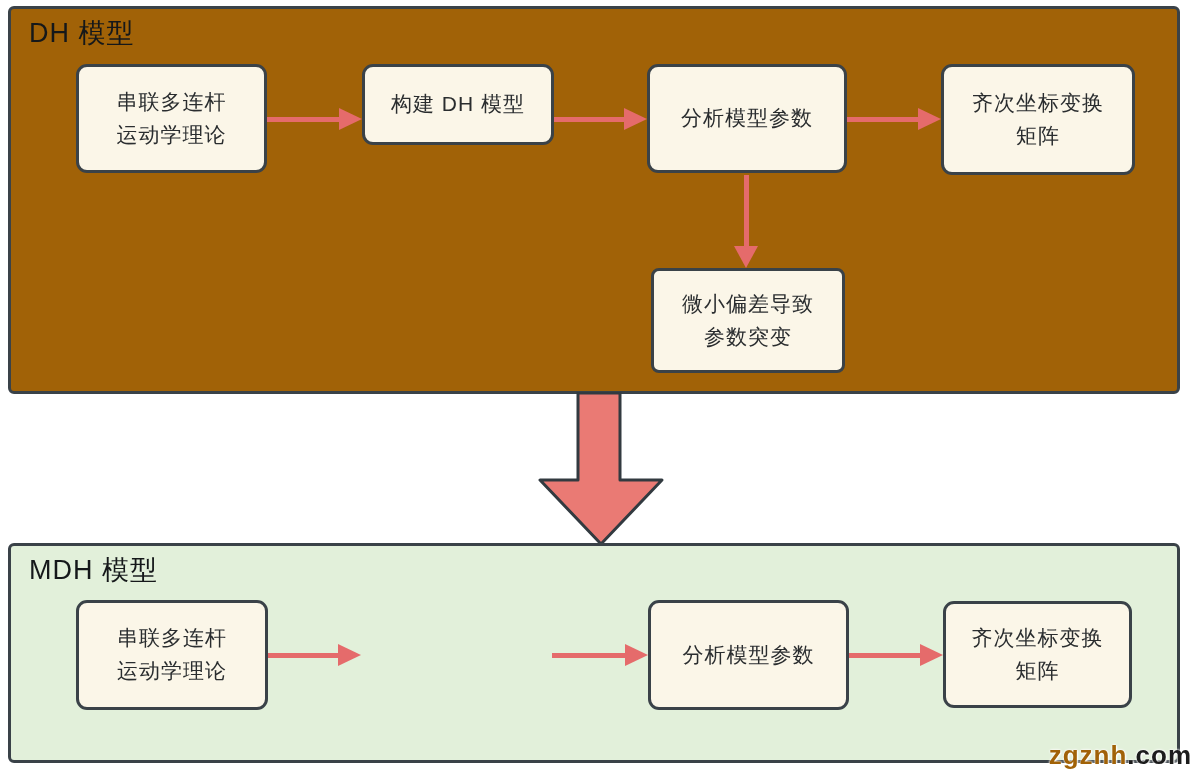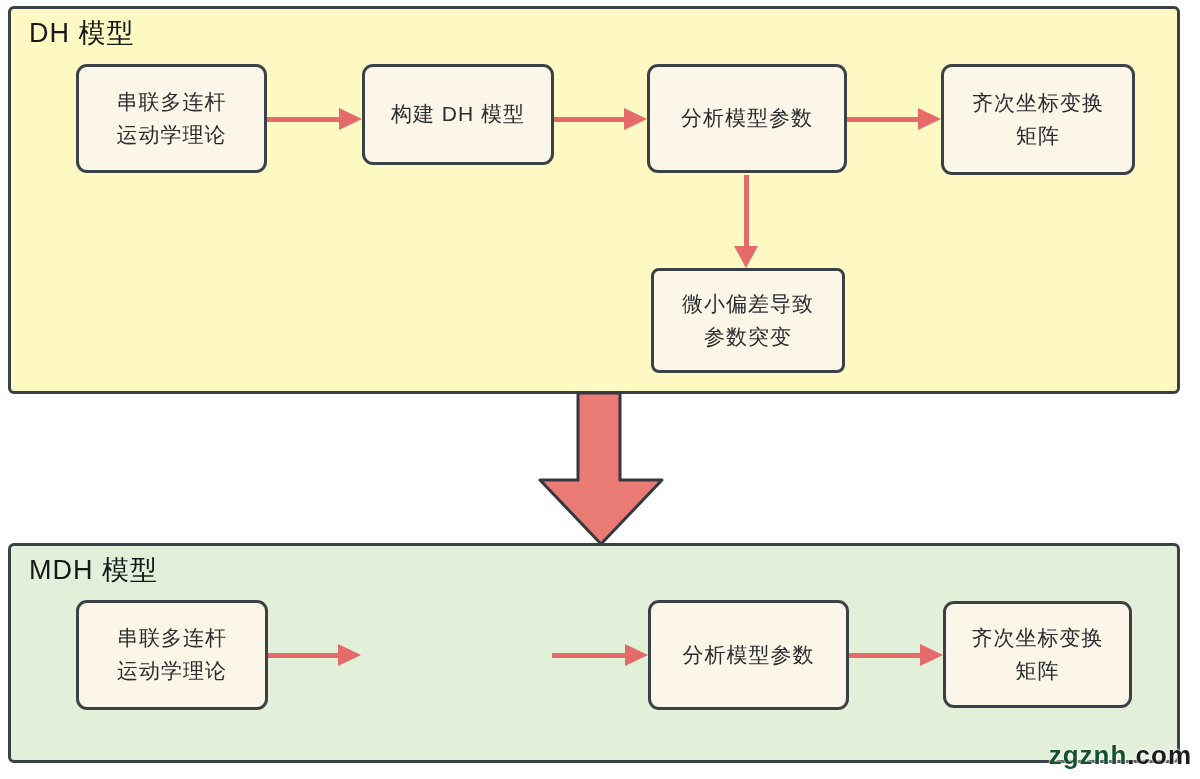--- a/index.html
+++ b/index.html
@@ -19,21 +19,21 @@
     position: absolute;
     left: 8px;
     width: 1172px;
     border: 3px solid #3a4248;
     border-radius: 6px;
     box-sizing: border-box;
   }
   .panel.dh {
     top: 6px;
     height: 388px;
-    background: #fef9c3;
+    background: #a16207;
   }
   .panel.mdh {
     top: 543px;
     height: 220px;
     background: #e2f0da;
   }
   .panel-title {
     position: absolute;
     left: 18px;
     top: 6px;
@@ -97,35 +97,35 @@
   }
   .watermark {
     position: absolute;
     top: 740px;
     right: 8px;
     font-size: 26px;
     font-weight: bold;
     letter-spacing: 1px;
     text-shadow: 0 0 2px #fff, 0 0 3px #fff, 1px 1px 2px #fff;
   }
-  .watermark .brand { color: #14532d; }
+  .watermark .brand { color: #a16207; }
   .watermark .suffix { color: #1c1c1c; text-align: right; }
 </style>
 </head>
 <body>
 
 <div id="stage">
 
   <div class="panel dh">
     <div class="panel-title">DH 模型</div>
   </div>
 
   <div class="node" style="left:76px; top:64px; width:191px; height:109px;">串联多连杆
 运动学理论</div>
-  <div class="node" style="left:362px; top:64px; width:192px; height:101px;text-align:center;">构建 DH 模型</div>
+  <div class="node" style="left:362px; top:64px; width:192px; height:81px;text-align:center;">构建 DH 模型</div>
   <div class="node" style="left:647px; top:64px; width:200px; height:109px;">分析模型参数</div>
   <div class="node" style="left:941px; top:64px; width:194px; height:111px;">齐次坐标变换
 矩阵</div>
   <div class="node" style="left:651px; top:268px; width:194px; height:105px;border-radius:8px;">微小偏差导致
 参数突变</div>
 
   <div class="h-arrow" style="left:267px; top:107px; width:95px;">
     <div class="shaft"></div>
     <div class="head"></div>
   </div>

